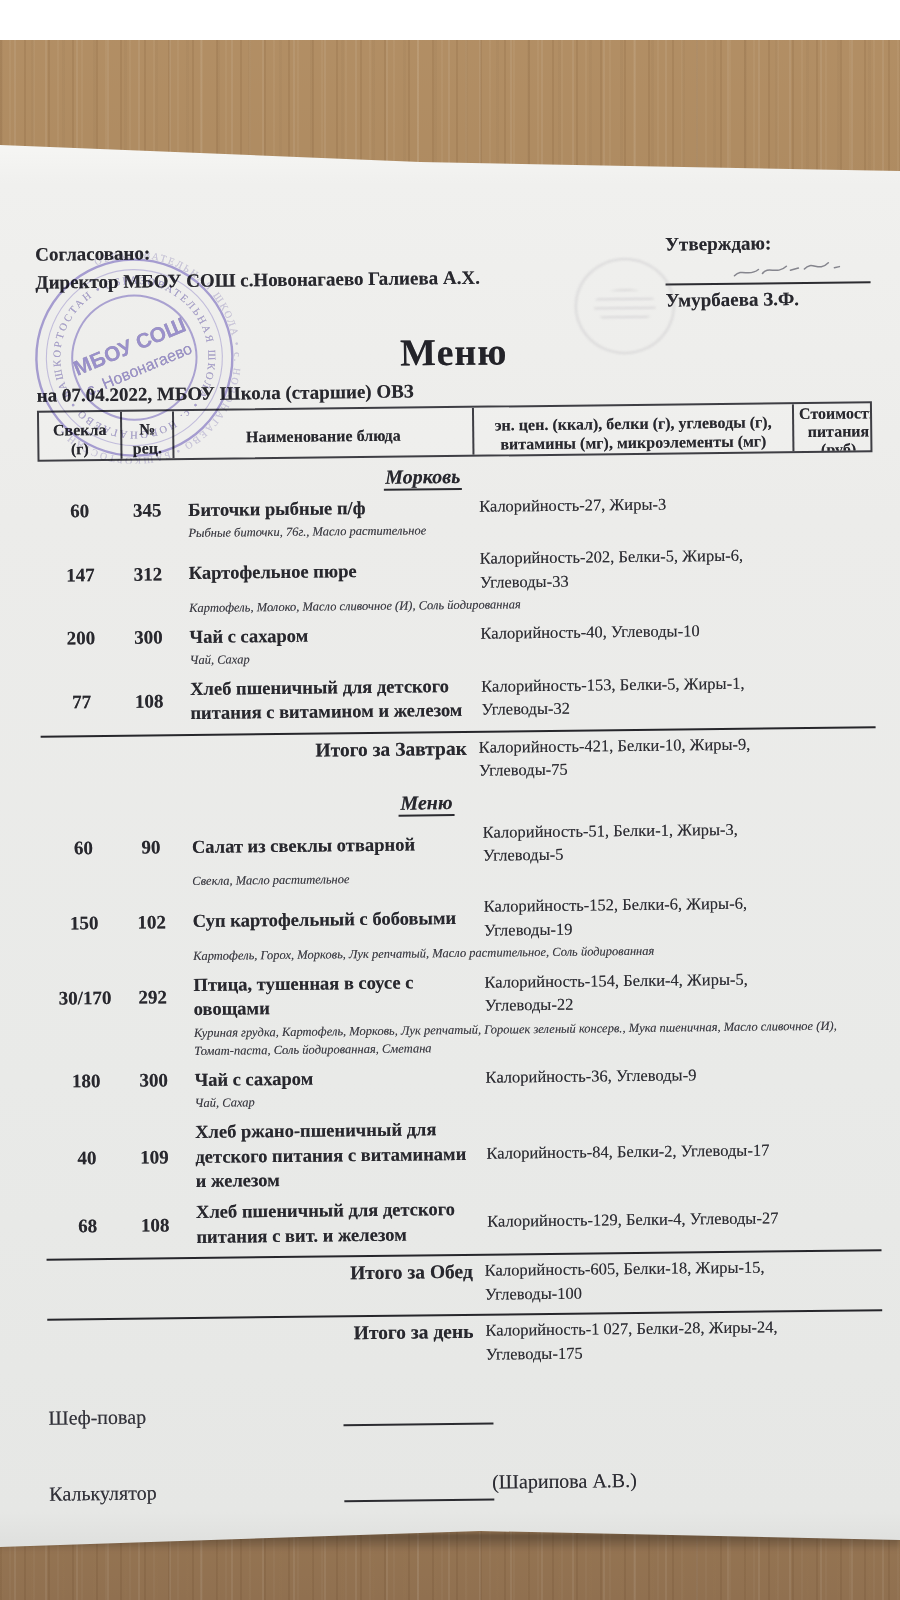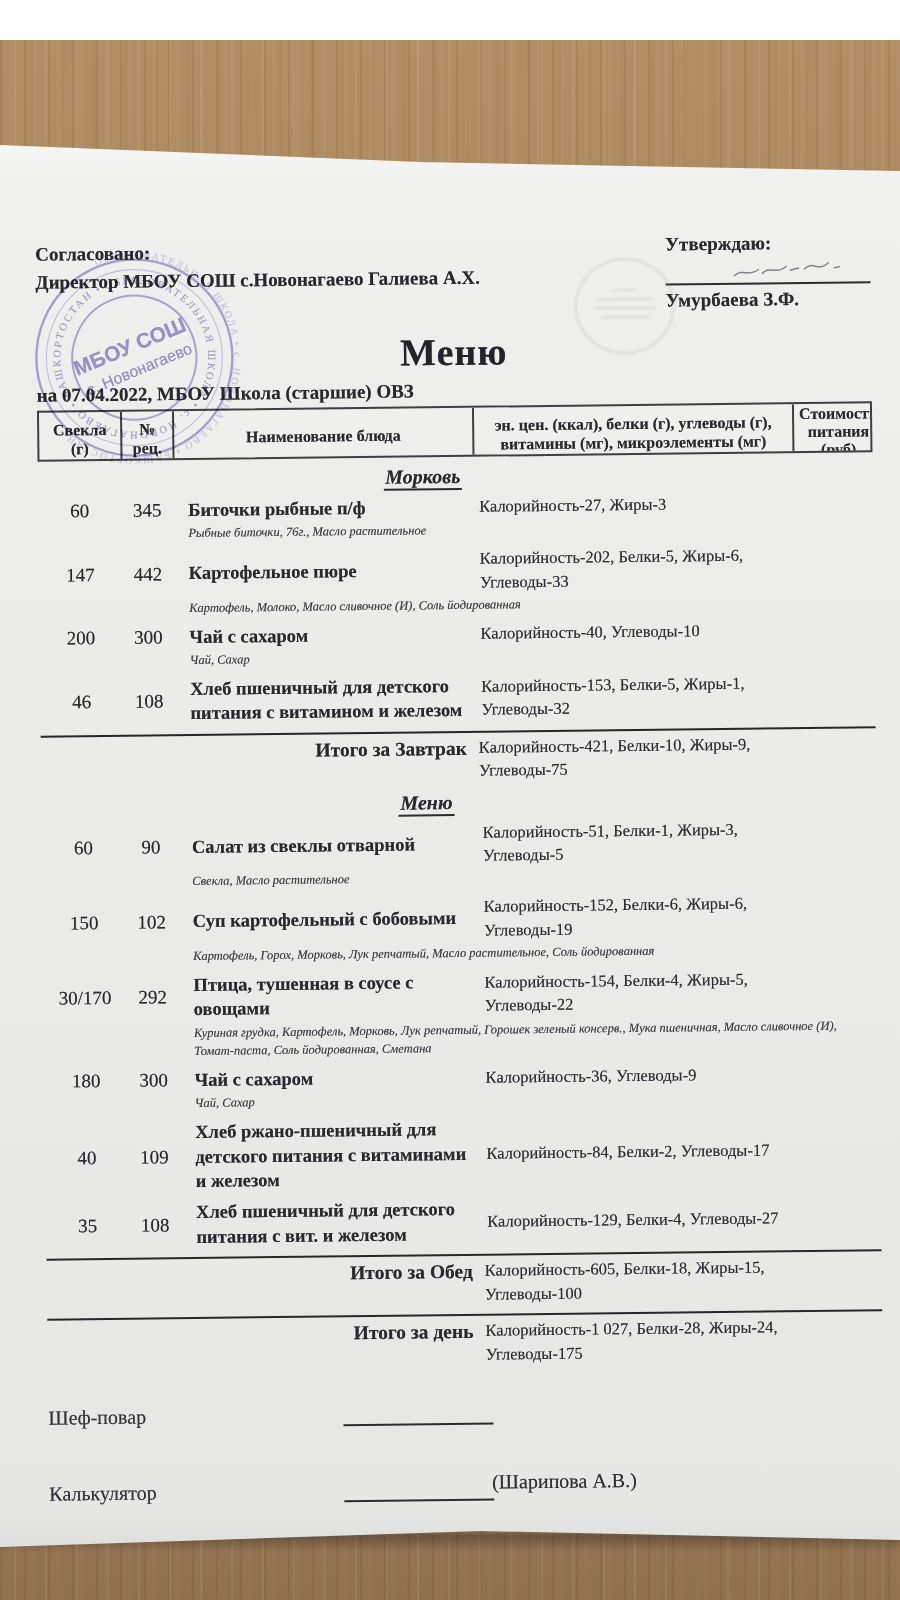--- a/index.html
+++ b/index.html
@@ -53,21 +53,21 @@
   .thead{margin-top:4px; display:grid; grid-template-columns:83px 52px 300px 320px 1fr;
     border:2.5px solid #3e3e44; height:47px; overflow:hidden; background:rgba(255,255,255,0.12);}
   .th{border-right:2px solid #3e3e44; display:flex; align-items:center; justify-content:center;
     text-align:center; font-weight:bold; font-size:16px; line-height:1.18; padding:1px 5px;}
   .th-cost{border-right:none; align-items:flex-start; line-height:1.12;}
   
   .section-head{width:770px; text-align:center; font-size:20px; font-weight:bold; font-style:italic;
     margin:8px 0 6px 0;}
   .section-head span{border-bottom:2.2px solid #2b2b30; padding:0 2px 1px 2px;}
   .dish{display:grid; grid-template-columns:83px 52px 300px 1fr; align-items:center; margin-top:7px;}
-  .out,.rec{text-align:center; font-size:19px; font-weight:normal;}
+  .out,.rec{text-align:center; font-size:19px; font-weight:bold;}
   .dname{font-size:18.5px; font-weight:bold; line-height:1.32; padding:0 10px 0 15px;}
   .nutr{font-size:16.5px; line-height:1.42; padding-left:6px; max-width:336px; color:#2d2d33;}
   .ing{margin:2px 0 4px 150px; font-style:italic; font-size:12.5px; line-height:1.5; color:#3d3d45; max-width:680px;}
   
   .total-row{display:grid; grid-template-columns:432px 1fr; border-top:2.5px solid #26262b;
     margin-top:8px; padding-top:3px; align-items:start;}
   .total-label{text-align:right; font-weight:bold; font-size:19.5px; padding-right:6px; line-height:1.3;}
   .total-nutr{font-size:16.5px; line-height:1.42; padding-left:6px; max-width:340px; color:#2d2d33;}
   
   .footer{margin-top:36px; color:#32323a;}
@@ -142,36 +142,36 @@
     <div class="dish">
       <div class="out">60</div>
       <div class="rec">345</div>
       <div class="dname">Биточки рыбные п/ф</div>
       <div class="nutr">Калорийность-27, Жиры-3</div>
     </div>
     <div class="ing">Рыбные биточки, 76г., Масло растительное</div>
 
     <div class="dish">
       <div class="out">147</div>
-      <div class="rec">442</div>
+      <div class="rec">312</div>
       <div class="dname">Картофельное пюре</div>
       <div class="nutr">Калорийность-202, Белки-5, Жиры-6, Углеводы-33</div>
     </div>
     <div class="ing">Картофель, Молоко, Масло сливочное (И), Соль йодированная</div>
 
     <div class="dish">
       <div class="out">200</div>
       <div class="rec">300</div>
       <div class="dname">Чай с сахаром</div>
       <div class="nutr">Калорийность-40, Углеводы-10</div>
     </div>
     <div class="ing">Чай, Сахар</div>
 
     <div class="dish">
-      <div class="out">46</div>
+      <div class="out">77</div>
       <div class="rec">108</div>
       <div class="dname">Хлеб пшеничный для детского питания с витамином  и железом</div>
       <div class="nutr">Калорийность-153, Белки-5, Жиры-1, Углеводы-32</div>
     </div>
 
     <div class="total-row">
       <div class="total-label">Итого за Завтрак</div>
       <div class="total-nutr">Калорийность-421, Белки-10, Жиры-9, Углеводы-75</div>
     </div>
 
@@ -212,21 +212,21 @@
     <div class="ing">Чай, Сахар</div>
 
     <div class="dish">
       <div class="out">40</div>
       <div class="rec">109</div>
       <div class="dname">Хлеб ржано-пшеничный для детского питания с витаминами и железом</div>
       <div class="nutr">Калорийность-84, Белки-2, Углеводы-17</div>
     </div>
 
     <div class="dish">
-      <div class="out">35</div>
+      <div class="out">68</div>
       <div class="rec">108</div>
       <div class="dname">Хлеб пшеничный для детского питания с вит. и железом</div>
       <div class="nutr">Калорийность-129, Белки-4, Углеводы-27</div>
     </div>
 
     <div class="total-row">
       <div class="total-label">Итого за Обед</div>
       <div class="total-nutr">Калорийность-605, Белки-18, Жиры-15, Углеводы-100</div>
     </div>
 

